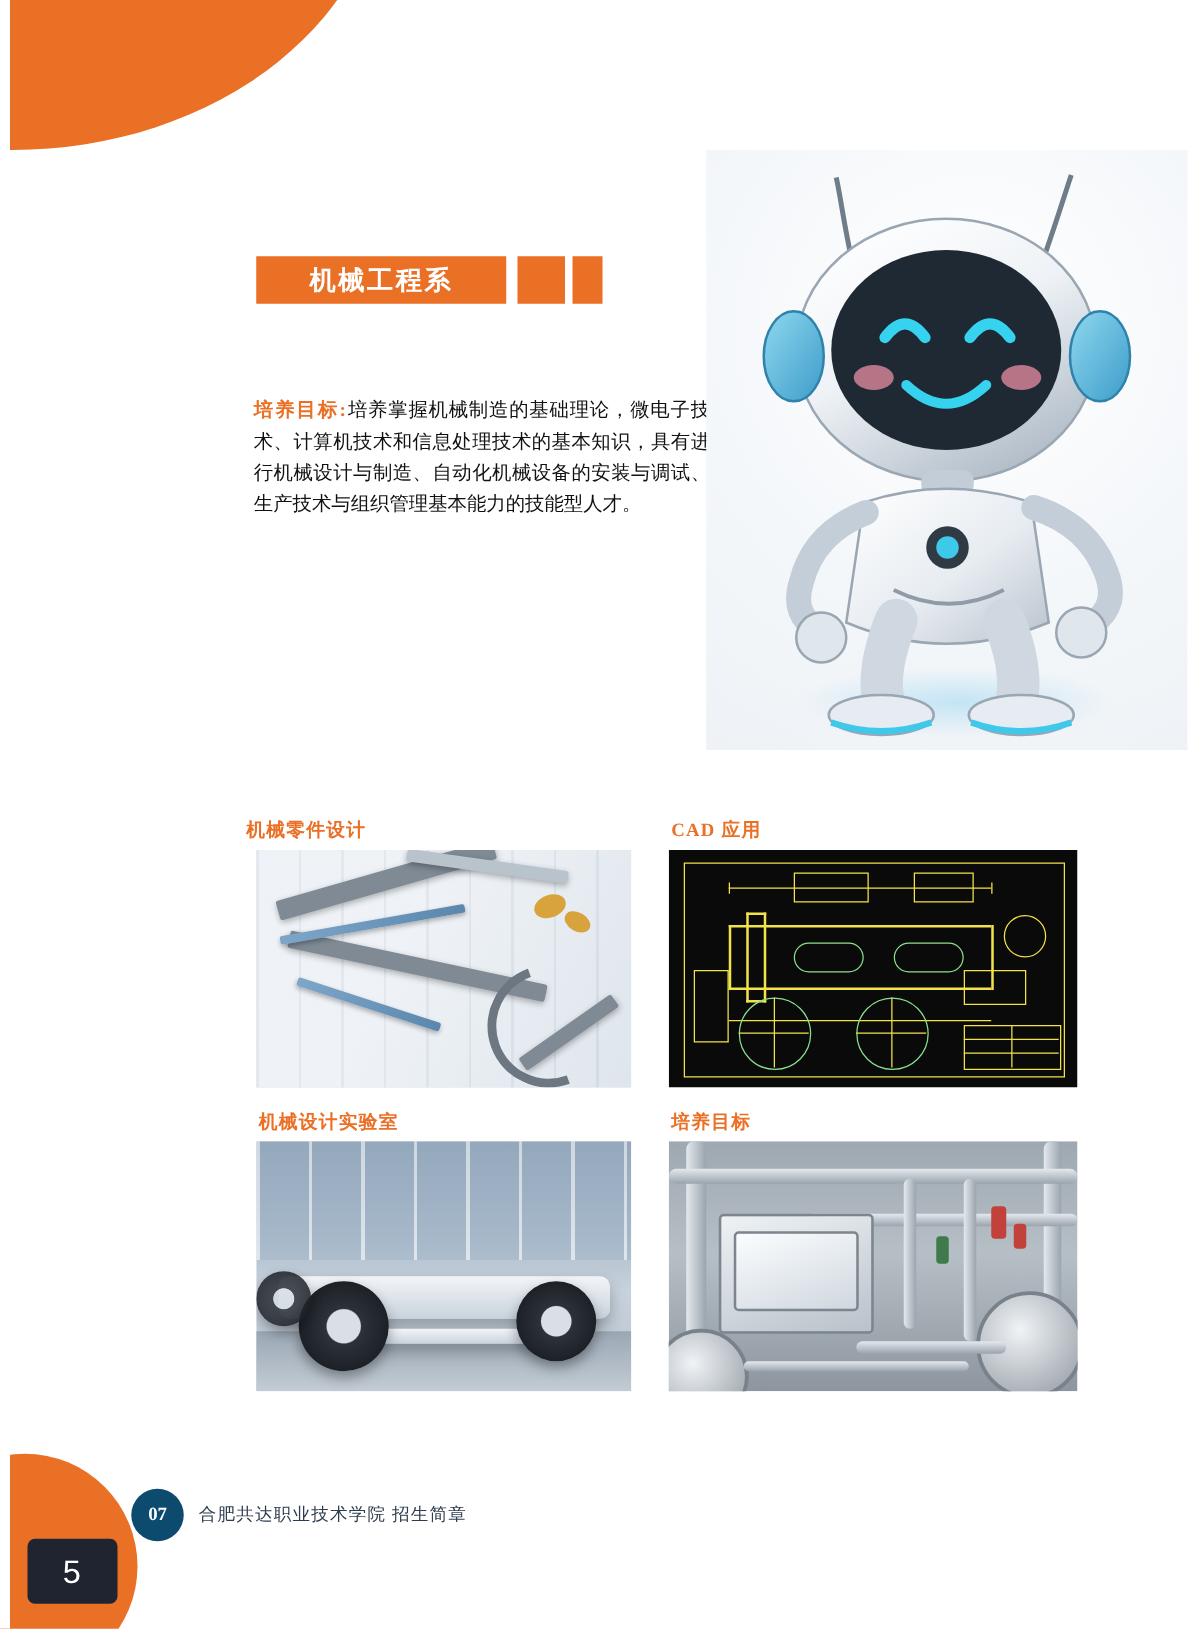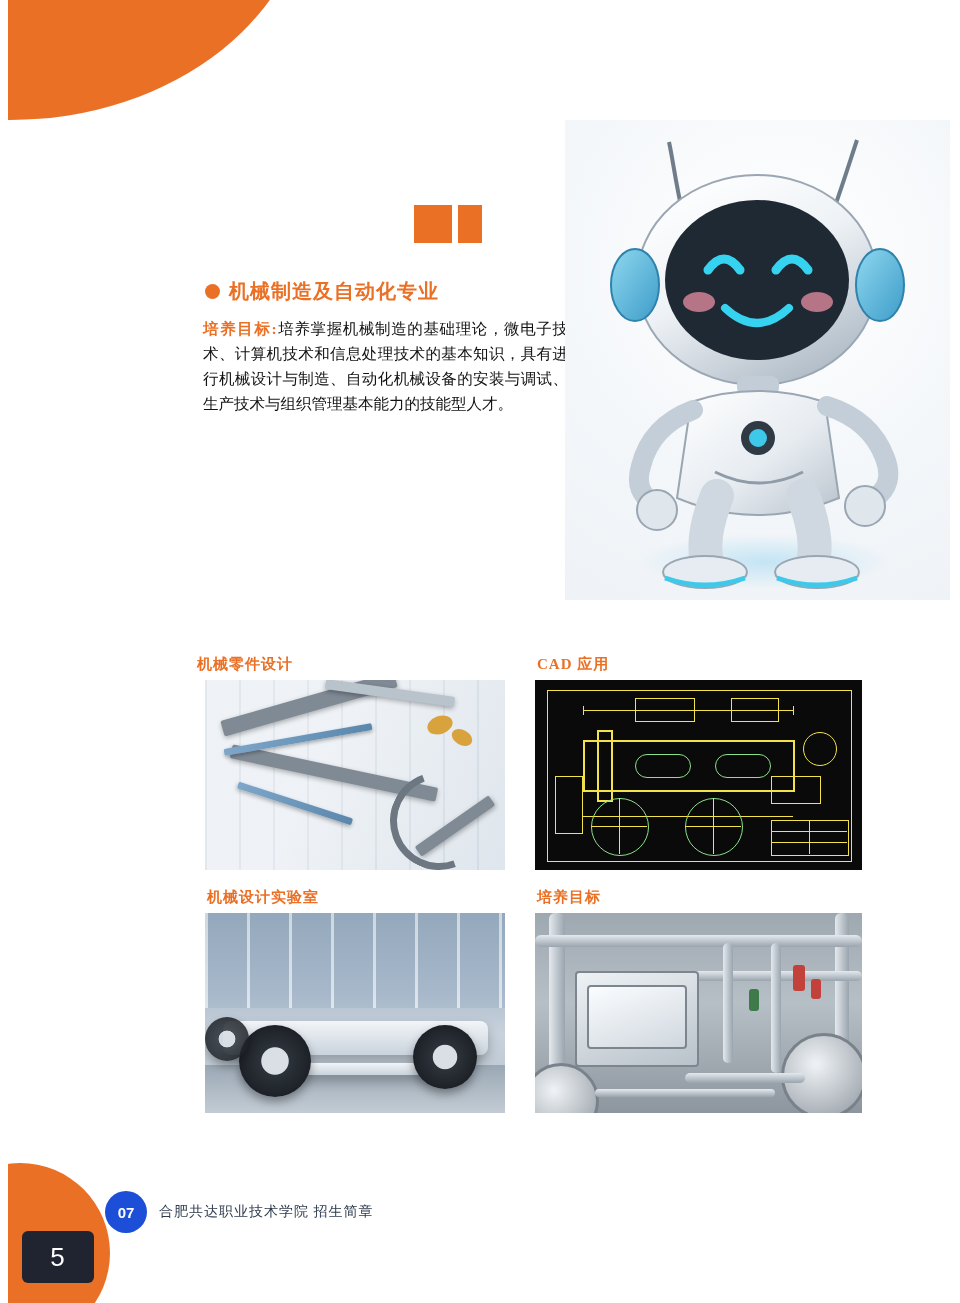--- a/index.html
+++ b/index.html
@@ -175,44 +175,43 @@
     border:3px solid #79828a;
   }
   .p4 .red{position:absolute;background:#c2413a;border-radius:3px;}
   .p4 .green{position:absolute;background:#3f7a4a;border-radius:3px;}
 
   
   .footer{
     position:absolute;left:105px;bottom:70px;display:flex;align-items:center;gap:12px;
   }
   .page-circle{
-    width:42px;height:42px;border-radius:50%;background:#1d4ed8;color:#fff;
+    width:42px;height:42px;border-radius:50%;background:#0c4a6e;color:#fff;
     display:flex;align-items:center;justify-content:center;
-    font-size:15px;font-family:Liberation Sans, sans-serif;font-weight:bold;
+    font-size:15px;font-family:Liberation Serif, serif;font-weight:bold;
   }
   .footer-text{
     font-size:14px;color:#2e3b4d;letter-spacing:1px;
   }
 </style>
 </head>
 <body>
 
 <div class="corner-top"></div>
 <div class="corner-bottom"></div>
 <div class="left-strip"></div>
 
 <div class="content">
 
+  <div class="dept-tag">
+    <span>机械工程系</span>
+  </div>
   <div class="tag-block-1"></div>
   <div class="tag-block-2"></div>
 
-  <div class="major-row">
-    <span class="bullet"></span>
-    <span class="major-title">机械制造及自动化专业</span>
-  </div>
 
   <div class="para" id="para-goal">
     <span class="label">培养目标:</span><span>培养掌握机械制造的基础理论，微电子技术、计算机技术和信息处理技术的基本知识，具有进行机械设计与制造、自动化机械设备的安装与调试、生产技术与组织管理基本能力的技能型人才。</span>
   </div>
 
 
   <div class="robot-img">
     <svg class="robot" viewBox="0 0 385 480">
       <defs>
         <linearGradient id="gBody" x1="0" y1="0" x2="1" y2="1">

